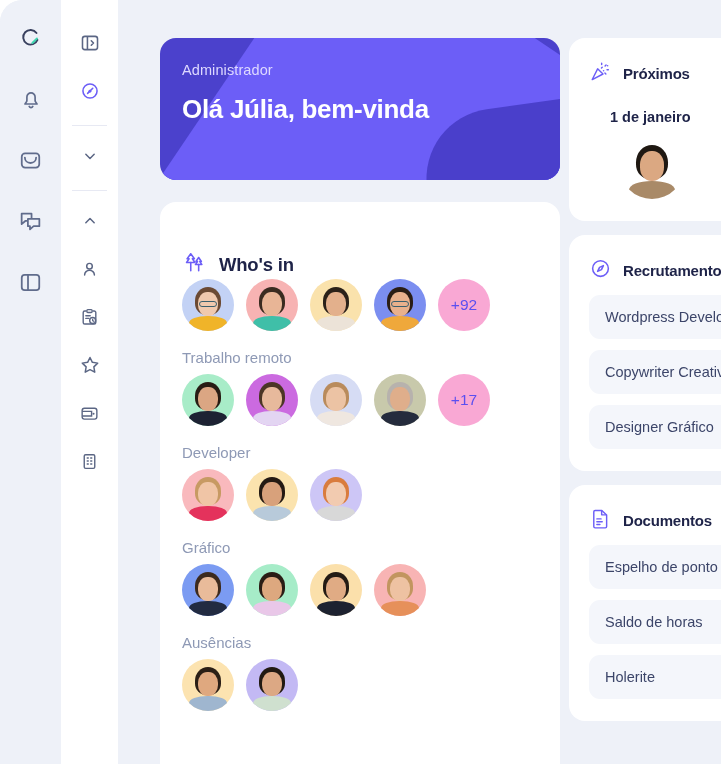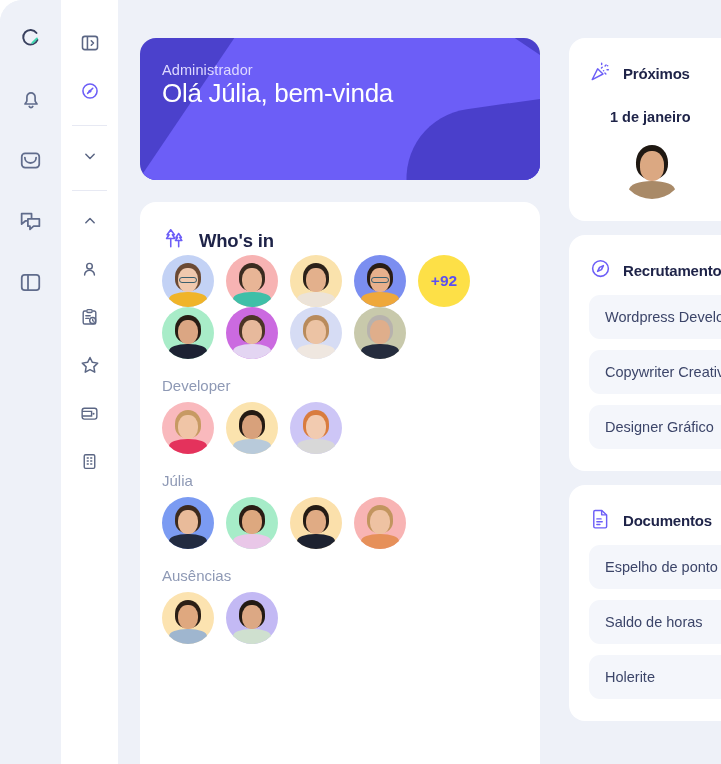--- a/index.html
+++ b/index.html
@@ -54,21 +54,21 @@
     border-radius: 8px;
   }
   .nav-sep {
     width: 35px; height: 1px;
     background: #e7e9f3;
     margin: 3px 0 13px 0;
   }
 
   
   #main {
-    position: absolute; left: 110px; top: 0;
+    position: absolute; left: 130px; top: 0;
     width: 513px; height: 764px;
     padding: 38px 0 0 30px;
   }
 
   
   #hero {
     position: relative;
     width: 400px; height: 142px;
     border-radius: 16px;
     background: #4b41cc;
@@ -92,57 +92,57 @@
     background: #4a3fcb;
     border-top-left-radius: 70px;
     transform: rotate(-8deg);
   }
   .hero-text { position: relative; z-index: 3; padding: 24px 0 0 22px; }
   #hero-role {
     font-size: 14.5px; font-weight: 400;
     color: #ded9ff; letter-spacing: .1px;
   }
   #hero-greet {
-    font-size: 26px; font-weight: 400;
-    margin-top: 0; letter-spacing: -.3px;
+    font-size: 26px; font-weight: 700;
+    margin-top: 16px; letter-spacing: -.3px;
     color: #ffffff;
   }
   #hero-date {
     font-size: 13.5px; font-weight: 400;
     margin-top: 22px; color: #e3dfff;
   }
 
   
   #whosin {
     margin-top: 22px;
     width: 400px; height: 600px;
     background: #fff;
     border-radius: 16px;
     padding: 24px 22px 0 22px;
   }
-  .card-head { display: flex; align-items: center; gap: 12px; }
+  .card-head { display: flex; align-items: center; gap: 12px; margin-top: 24px; }
   .card-title {
     font-size: 18.5px; font-weight: 700;
     color: #1e2348; letter-spacing: -.2px;
   }
   .group-label {
     font-size: 15px; color: #8e99b5;
     margin: 18px 0 8px 0; font-weight: 400;
   }
   .avatar-row { display: flex; gap: 12px; }
   .avatar {
     width: 52px; height: 52px; border-radius: 50%;
     overflow: hidden; position: relative; flex: none;
   }
   .avatar .face { position: absolute; inset: 0; }
   .avatar-more {
     width: 52px; height: 52px; border-radius: 50%;
-    background: #fde047;
+    background: #f9a8d4;
     display: flex; align-items: center; justify-content: center;
-    font-size: 15.5px; font-weight: 700; color: #5b4ff0;
+    font-size: 15.5px; font-weight: 400; color: #5b4ff0;
     flex: none;
   }
 
   
   #right {
     position: absolute; left: 569px; top: 38px;
     width: 210px;
   }
   .rcard {
     background: #fff;
@@ -341,20 +341,21 @@
             </div>
             <div class="avatar">
               <div class="face" style="background:#7b8ef0"></div>
               <div class="body" style="left:7px;width:38px;height:15px;background:#efa83b"></div>
               <div class="hair" style="left:13px;top:8px;width:26px;height:28px;background:#2a1d15"></div>
               <div class="head" style="left:16px;top:13px;width:20px;height:24px;background:#e8b08c"></div>
               <div style="position:absolute;left:17px;top:22px;width:18px;height:6px;border:1.4px solid #3a5f6d;border-radius:3px;"></div>
             </div>
             <div class="avatar-more">+92</div>
           </div>
+          <div class="group-label">Trabalho remoto</div>
           <div class="avatar-row">
             <div class="avatar">
               <div class="face" style="background:#a8ecc8"></div>
               <div class="body" style="left:7px;width:38px;height:15px;background:#1d2233"></div>
               <div class="hair" style="left:13px;top:8px;width:26px;height:28px;background:#271c14"></div>
               <div class="head" style="left:16px;top:13px;width:20px;height:24px;background:#dba683"></div>
             </div>
             <div class="avatar">
               <div class="face" style="background:#cb6ae0"></div>
               <div class="body" style="left:7px;width:38px;height:15px;background:#e3d5f2"></div>
@@ -366,20 +367,21 @@
               <div class="body" style="left:7px;width:38px;height:15px;background:#efe7e0"></div>
               <div class="hair" style="left:13px;top:8px;width:26px;height:28px;background:#b98b5c"></div>
               <div class="head" style="left:16px;top:13px;width:20px;height:24px;background:#ecc3a4"></div>
             </div>
             <div class="avatar">
               <div class="face" style="background:#c8c9ab"></div>
               <div class="body" style="left:7px;width:38px;height:15px;background:#252c3d"></div>
               <div class="hair" style="left:13px;top:8px;width:26px;height:28px;background:#b7b2ad"></div>
               <div class="head" style="left:16px;top:13px;width:20px;height:24px;background:#dfae8b"></div>
             </div>
+            <div class="avatar-more">+17</div>
           </div>
           <div class="group-label">Developer</div>
           <div class="avatar-row">
             <div class="avatar">
               <div class="face" style="background:#f9b9bd"></div>
               <div class="body" style="left:7px;width:38px;height:15px;background:#e4325c"></div>
               <div class="hair" style="left:13px;top:8px;width:26px;height:28px;background:#c79a63"></div>
               <div class="head" style="left:16px;top:13px;width:20px;height:24px;background:#f0c5a6"></div>
             </div>
             <div class="avatar">
@@ -388,21 +390,21 @@
               <div class="hair" style="left:13px;top:8px;width:26px;height:28px;background:#241a13"></div>
               <div class="head" style="left:16px;top:13px;width:20px;height:24px;background:#d8a17b"></div>
             </div>
             <div class="avatar">
               <div class="face" style="background:#cdc6f6"></div>
               <div class="body" style="left:7px;width:38px;height:15px;background:#d8d8d8"></div>
               <div class="hair" style="left:13px;top:8px;width:26px;height:28px;background:#d97c3e"></div>
               <div class="head" style="left:16px;top:13px;width:20px;height:24px;background:#f2cbb0"></div>
             </div>
           </div>
-          <div class="group-label">Júlia</div>
+          <div class="group-label">Gráfico</div>
           <div class="avatar-row">
             <div class="avatar">
               <div class="face" style="background:#7b9bf2"></div>
               <div class="body" style="left:7px;width:38px;height:15px;background:#222b41"></div>
               <div class="hair" style="left:13px;top:8px;width:26px;height:28px;background:#3c2a1e"></div>
               <div class="head" style="left:16px;top:13px;width:20px;height:24px;background:#e9bb9a"></div>
             </div>
             <div class="avatar">
               <div class="face" style="background:#a6ecc8"></div>
               <div class="body" style="left:7px;width:38px;height:15px;background:#e9c7e8"></div>

